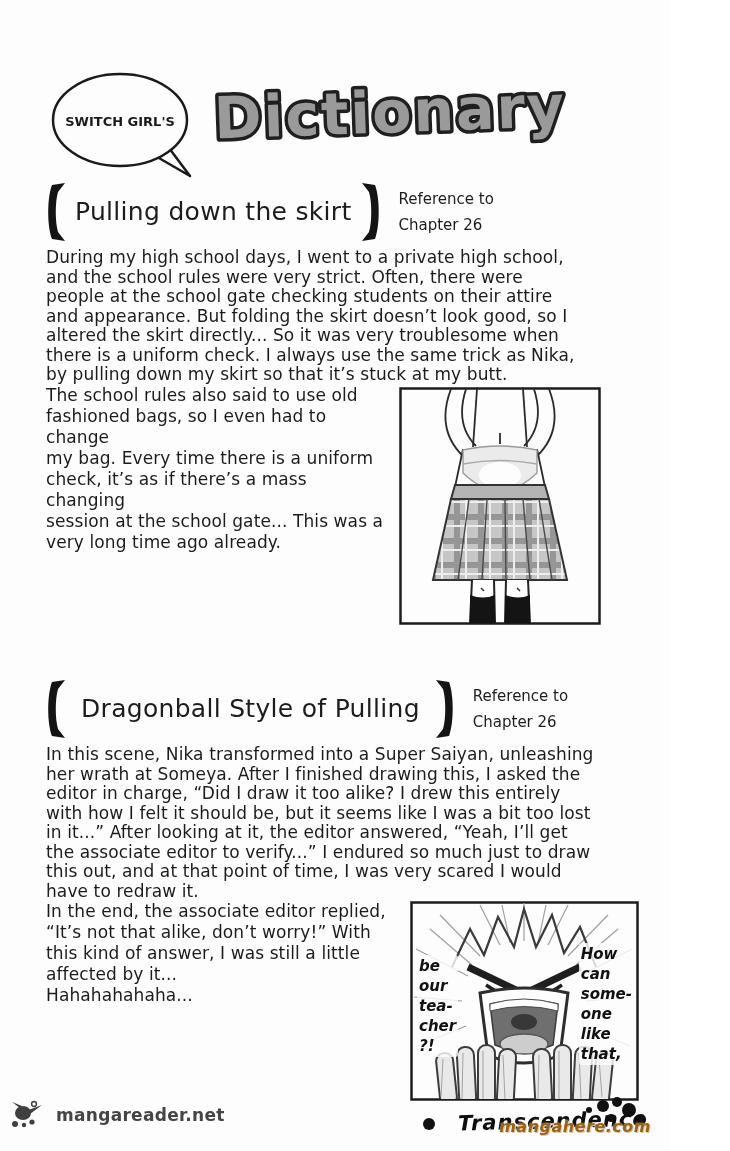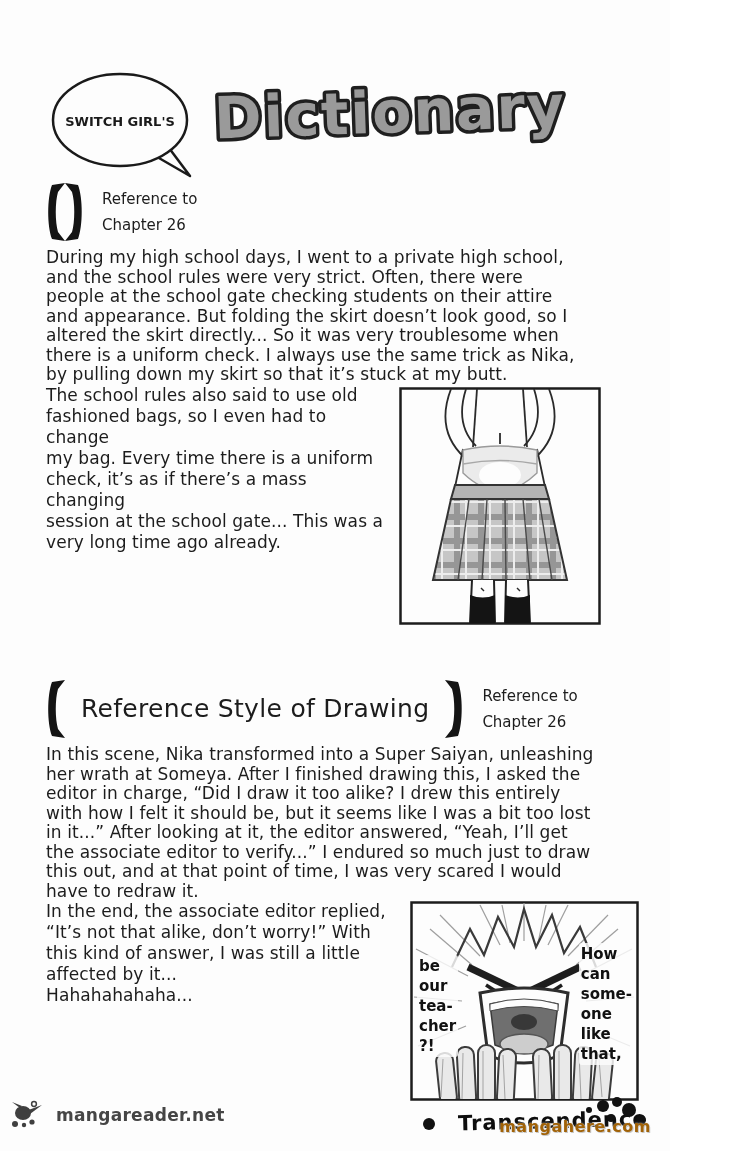--- a/index.html
+++ b/index.html
@@ -39,20 +39,21 @@
   .p.narrow{line-height:21px;}
   
   .skirt-float{
     float:right;width:202px;height:238px;
     margin:2px 53px 6px 10px;
   }
   .panel2-float{
     float:right;width:229px;
     margin:0 15px 0 10px;
     position:relative;
+    font-style:italic;
   }
   .caption{
     position:absolute;
     font-weight:bold;font-size:15px;line-height:20px;
     white-space:pre-line;color:#111;
     background:rgba(253,253,253,.82);
     padding:1px 2px;border-radius:3px;
   }
   .caption.left{left:7px;top:54px;}
   .caption.right{right:5px;top:42px;}
@@ -95,20 +96,21 @@
     <svg class="title-svg" width="400" height="110" viewBox="0 0 400 110">
       <text x="14" y="76" font-size="58" font-weight="bold" letter-spacing="2" font-family="DejaVu Sans, Liberation Sans, sans-serif" fill="#9a9a9a" stroke="#1f1f1f" stroke-width="7" stroke-linejoin="round" paint-order="stroke" textLength="352" lengthAdjust="spacingAndGlyphs" transform="rotate(-2 200 55)">Dictionary</text>
     </svg>
   </div>
 
   <div class="section sec1">
     <div class="heading-row">
       <svg class="bk" width="19" height="58" viewBox="0 0 19 58">
         <path d="M19,0 L6,2 C1,15 1,43 6,56 L19,58 L12,49 C9,39 9,19 12,9 Z" fill="#141414"></path>
       </svg>
+      <div class="heading-text">Pulling down the skirt</div>
       <svg class="bk close" width="19" height="58" viewBox="0 0 19 58">
         <path d="M19,0 L6,2 C1,15 1,43 6,56 L19,58 L12,49 C9,39 9,19 12,9 Z" fill="#141414"></path>
       </svg>
       <div class="reference">Reference to
 Chapter 26</div>
     </div>
 
     <div class="body-copy">
       <p class="p">During my high school days, I went to a private high school,
 and the school rules were very strict. Often, there were
@@ -179,21 +181,21 @@
 very long time ago already.</p>
       <div class="clear"></div>
     </div>
   </div>
 
   <div class="section sec2">
     <div class="heading-row">
       <svg class="bk" width="19" height="58" viewBox="0 0 19 58">
         <path d="M19,0 L6,2 C1,15 1,43 6,56 L19,58 L12,49 C9,39 9,19 12,9 Z" fill="#141414"></path>
       </svg>
-      <div class="heading-text">Reference Style of Drawing</div>
+      <div class="heading-text">Dragonball Style of Pulling</div>
       <svg class="bk close" width="19" height="58" viewBox="0 0 19 58">
         <path d="M19,0 L6,2 C1,15 1,43 6,56 L19,58 L12,49 C9,39 9,19 12,9 Z" fill="#141414"></path>
       </svg>
       <div class="reference">Reference to
 Chapter 26</div>
     </div>
 
     <div class="body-copy">
       <p class="p">In this scene, Nika transformed into a Super Saiyan, unleashing
 her wrath at Someya. After I finished drawing this, I asked the

